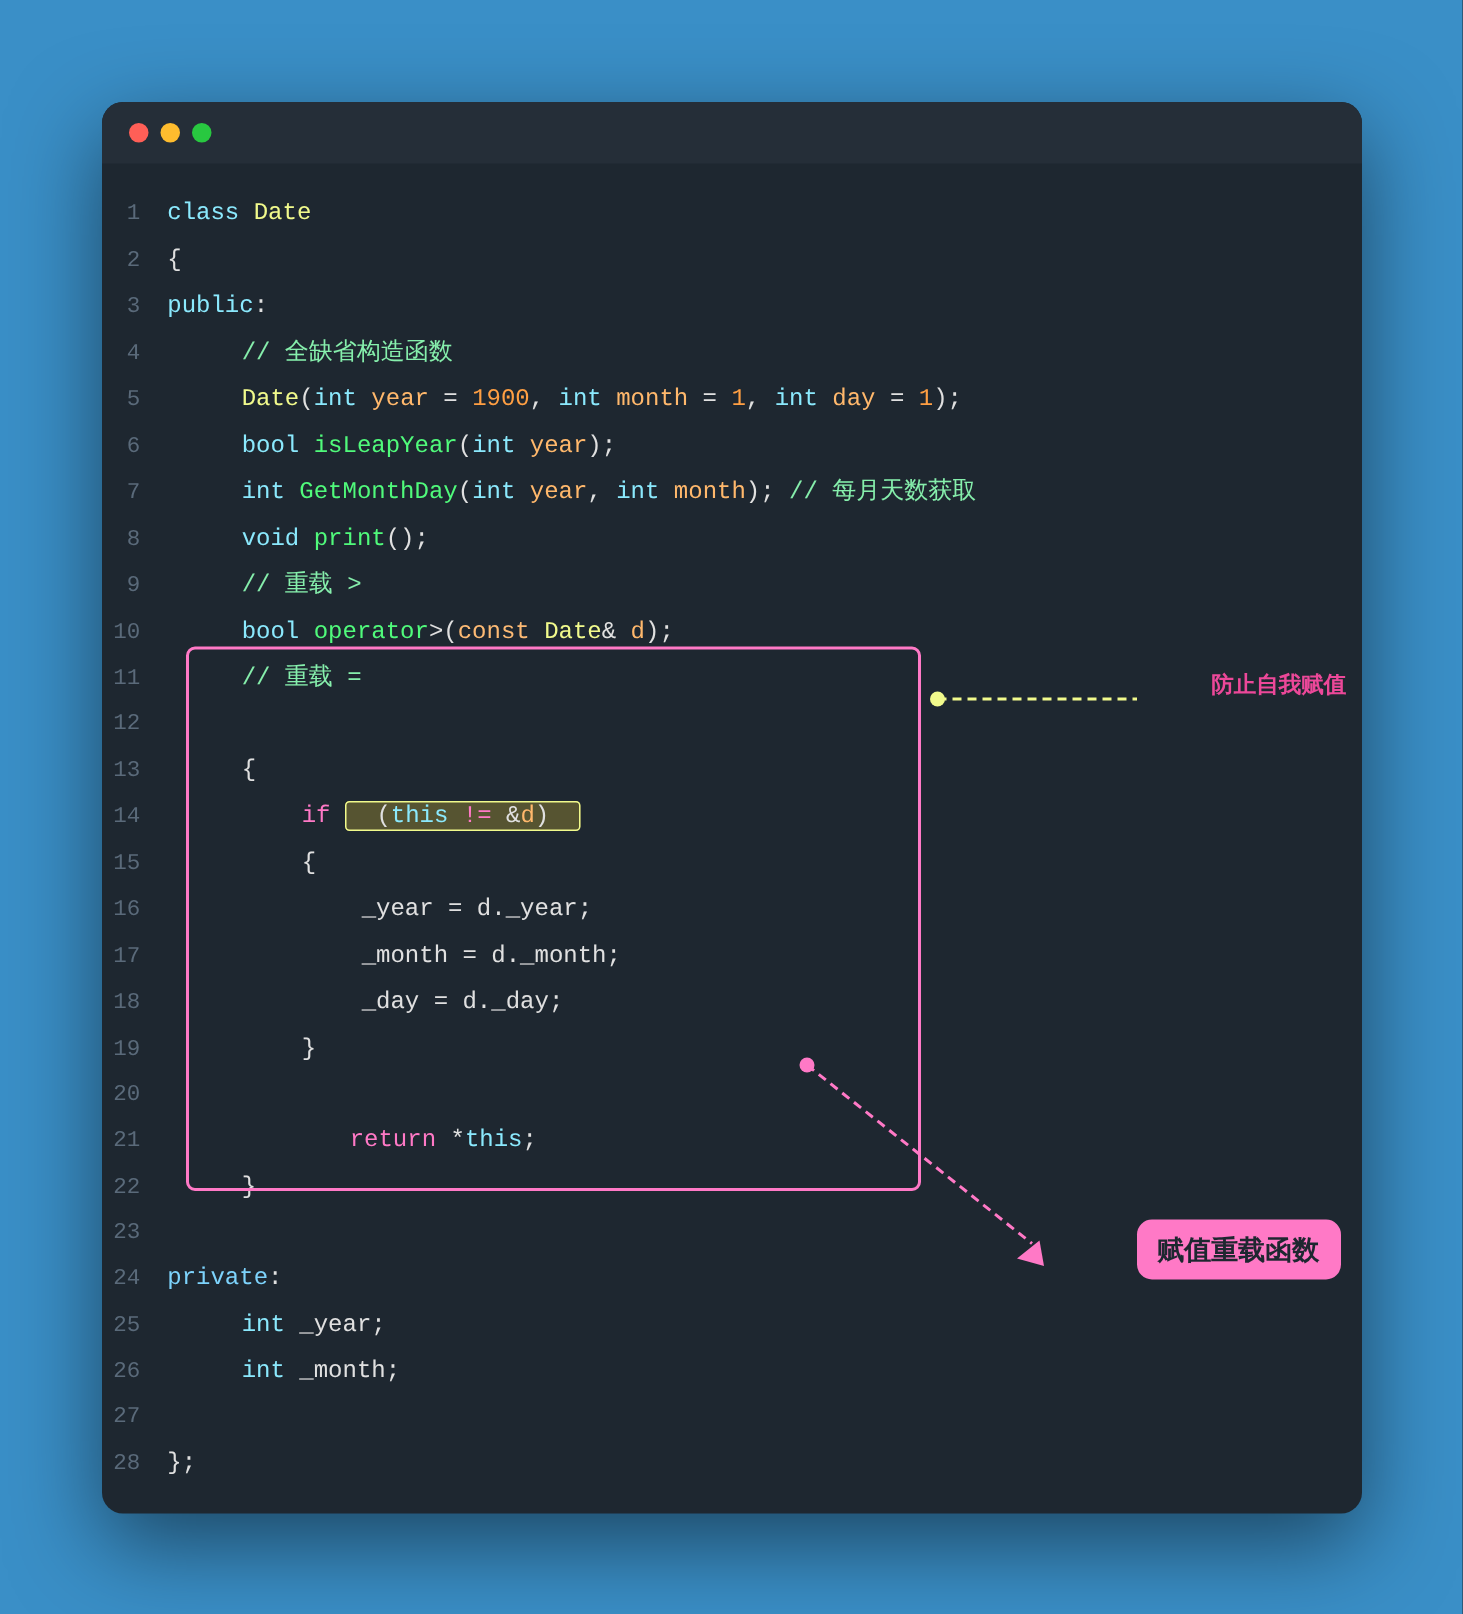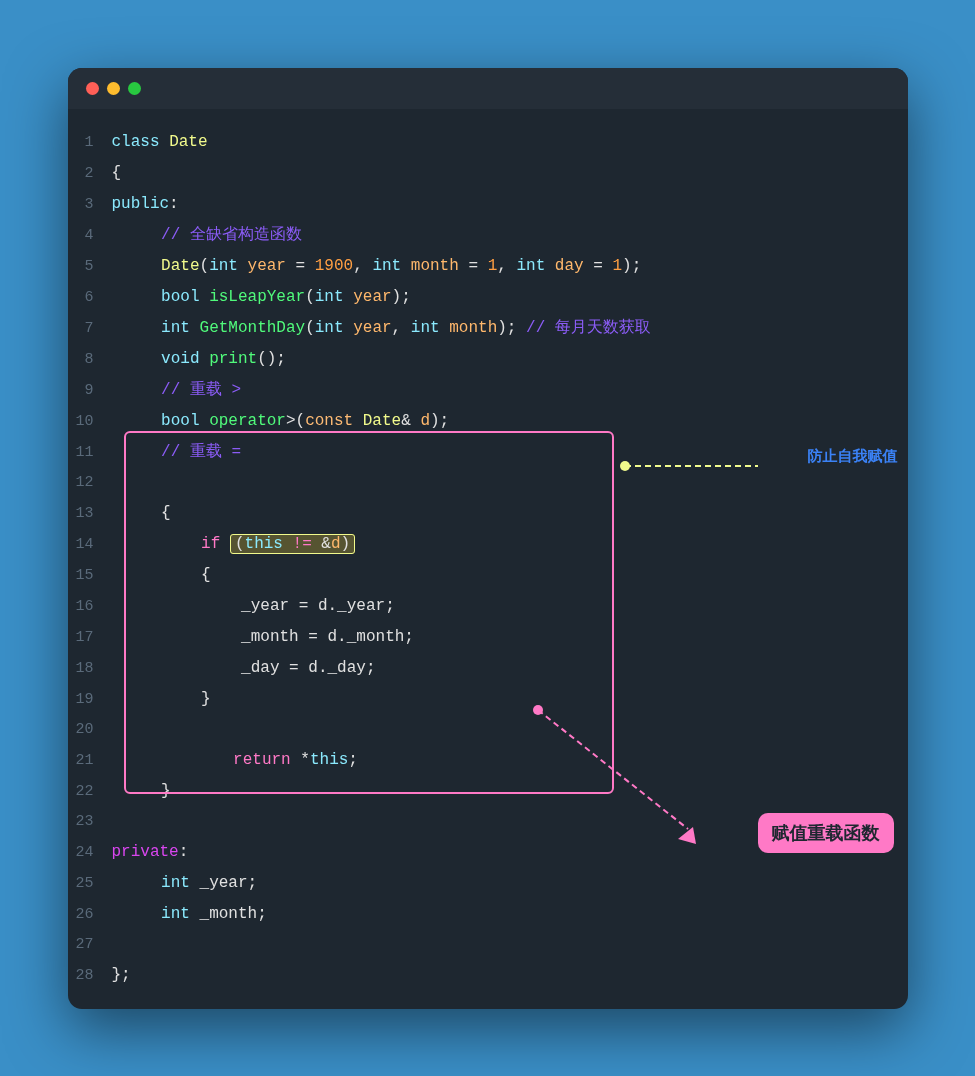--- a/index.html
+++ b/index.html
@@ -58,57 +58,57 @@
       font-size: 15px;
     }
 
     .code-content {
       flex: 1;
     }
 
     
     .kw-class   { color: #8be9fd; }
     .kw-public  { color: #8be9fd; }
-    .kw-private { color: #d946ef; }
+    .kw-private { color: #7dd3fc; }
     .kw-bool    { color: #8be9fd; }
     .kw-int     { color: #8be9fd; }
     .kw-void    { color: #8be9fd; }
     .kw-if      { color: #ff79c6; }
     .kw-return  { color: #ff79c6; margin-left: 32px; }
     .kw-const   { color: #fdba74; }
     .type-date  { color: #f1fa8c; }
     .fn-name    { color: #50fa7b; }
     .num        { color: #ff9f43; }
-    .comment    { color: #8b5cf6; font-family: Liberation Mono, monospace; }
+    .comment    { color: #86efac; font-family: Liberation Mono, monospace; }
     .plain      { color: #e0e0e0; }
     .param      { color: #ffb86c; }
     .op         { color: #ff79c6; }
     .this-kw    { color: #8be9fd; }
 
     
     .boxed-region {
       position: absolute;
       border: 2px solid #ff79c6;
       border-radius: 6px;
       pointer-events: none;
     }
 
     
     .highlight-yellow {
       background: rgba(255, 220, 50, 0.25);
       border: 1.5px solid #f1fa8c;
       border-radius: 3px;
-      padding: 0 4px;
+      padding: 0 20px;
     }
 
     
     .annotation-1 {
       position: absolute;
       right: 30px;
-      color: #3b82f6;
+      color: #ec4899;
       font-family: Liberation Mono, monospace;
       font-size: 15px;
       font-weight: bold;
       white-space: nowrap;
     }
 
     .annotation-2 {
       position: absolute;
       background: #ff79c6;
       color: #1e2730;

